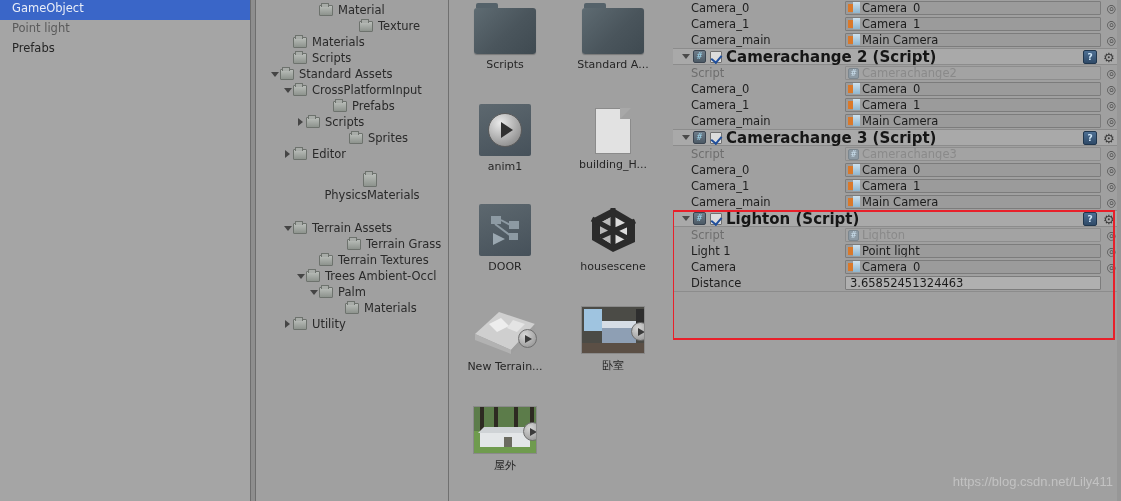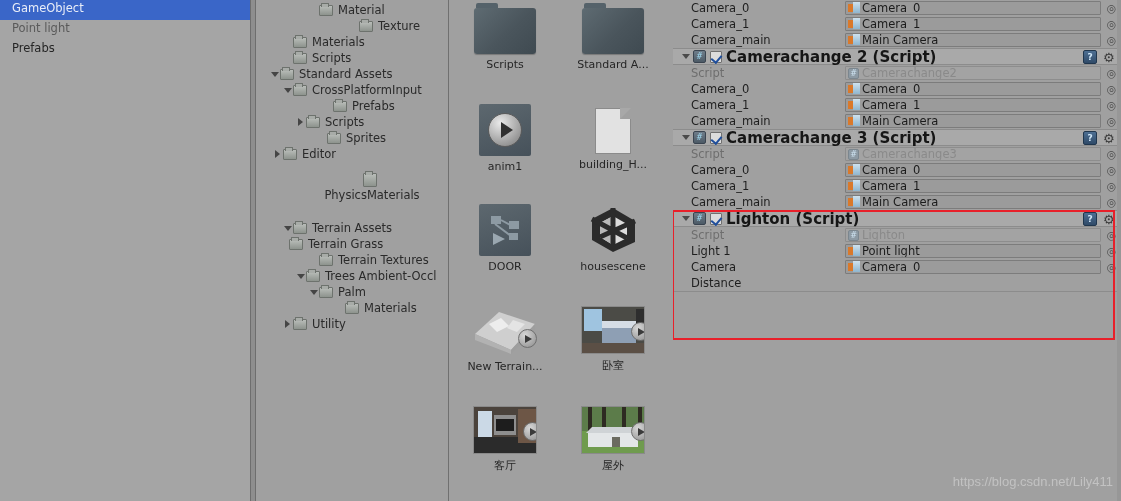--- a/index.html
+++ b/index.html
@@ -279,41 +279,41 @@
         <div class="t-row" style="padding-left: 66px;">
           <span class="tri"></span>
           <span class="folder"></span>
           <span class="t-label">Prefabs</span>
         </div>
         <div class="t-row" style="padding-left: 39px;">
           <span class="tri right"></span>
           <span class="folder"></span>
           <span class="t-label">Scripts</span>
         </div>
-        <div class="t-row" style="padding-left: 60px;">
+        <div class="t-row" style="padding-left: 82px;">
           <span class="tri"></span>
           <span class="folder"></span>
           <span class="t-label">Sprites</span>
         </div>
-        <div class="t-row" style="padding-left: 16px;">
+        <div class="t-row" style="padding-left: 26px;">
           <span class="tri right"></span>
           <span class="folder"></span>
           <span class="t-label">Editor</span>
         </div>
         <div class="t-row" style="padding-left: 39px; flex-direction: column;">
           <span class="tri"></span>
           <span class="folder"></span>
           <span class="t-label">PhysicsMaterials</span>
         </div>
         <div class="t-row" style="padding-left: 26px; margin-top: 42px;">
           <span class="tri down"></span>
           <span class="folder"></span>
           <span class="t-label">Terrain Assets</span>
         </div>
-        <div class="t-row" style="padding-left: 22px;">
+        <div class="t-row" style="padding-left: 52px; margin-left: 28px;">
           <span class="tri"></span>
           <span class="folder"></span>
           <span class="t-label">Terrain Grass</span>
         </div>
         <div class="t-row" style="padding-left: 52px;">
           <span class="tri"></span>
           <span class="folder"></span>
           <span class="t-label">Terrain Textures</span>
         </div>
         <div class="t-row" style="padding-left: 39px;">
@@ -398,31 +398,20 @@
         <div class="cell">
           <div class="img-thumb" style="background: rgb(111, 98, 86);"><svg width="64" height="48" viewBox="0 0 64 48">
               <rect x="0" y="0" width="64" height="48" fill="#4b4b46"></rect>
               <rect x="2" y="2" width="18" height="22" fill="#9fc4e0"></rect>
               <rect x="20" y="20" width="34" height="16" fill="#8e9fb4"></rect>
               <rect x="20" y="14" width="34" height="7" fill="#d6dde5"></rect>
               <rect x="0" y="36" width="64" height="12" fill="#5b4f45"></rect>
               <rect x="54" y="2" width="10" height="30" fill="#2e2e2e"></rect>
             </svg><div class="play-badge" style="right: -6px; bottom: 12px;"></div></div>
           <div class="caption">卧室</div>
-        </div>
-        <div class="cell">
-          <div class="img-thumb" style="background: rgb(74, 60, 51);"><svg width="64" height="48" viewBox="0 0 64 48">
-              <rect x="0" y="0" width="64" height="48" fill="#4b433c"></rect>
-              <rect x="4" y="4" width="14" height="26" fill="#cbd9e6"></rect>
-              <rect x="20" y="8" width="22" height="20" fill="#8e8e8e"></rect>
-              <rect x="22" y="12" width="18" height="12" fill="#1d1d1d"></rect>
-              <rect x="0" y="30" width="64" height="18" fill="#2b2b2b"></rect>
-              <rect x="44" y="2" width="20" height="34" fill="#6d5646"></rect>
-            </svg><div class="play-badge" style="right: -6px; bottom: 12px;"></div></div>
-          <div class="caption">客厅</div>
         </div>
         <div class="cell">
           <div class="img-thumb" style="background: rgb(74, 122, 51);"><svg width="64" height="48" viewBox="0 0 64 48">
               <rect x="0" y="0" width="64" height="26" fill="#5c7c4a"></rect>
               <rect x="0" y="24" width="64" height="24" fill="#6f9b4e"></rect>
               <rect x="6" y="0" width="4" height="26" fill="#2e2a22"></rect>
               <rect x="20" y="0" width="4" height="24" fill="#2e2a22"></rect>
               <rect x="40" y="0" width="4" height="22" fill="#2e2a22"></rect>
               <rect x="56" y="0" width="4" height="22" fill="#2e2a22"></rect>
               <rect x="6" y="26" width="50" height="14" fill="#e3e6e8"></rect>
@@ -584,20 +573,23 @@
           <div class="row">
             <span class="lbl">Camera</span>
             <span class="objfield">
               <span class="cube-icon"></span>
               <span class="fieldtext">Camera_0</span>
             </span>
             <span class="target-icon">◎</span>
           </div>
           <div class="row">
             <span class="lbl">Distance</span>
+            <span class="objfield plain">
+              <span class="fieldtext">3.65852451324463</span>
+            </span>
             <span class="target-icon"></span>
           </div>
           <div class="comp-sep"></div>
           <div class="redbox"></div>
         </div>
       </div>
     <div class="right-scroll"></div>
     <div class="watermark">https://blog.csdn.net/Lily411</div>
   </div>
 

